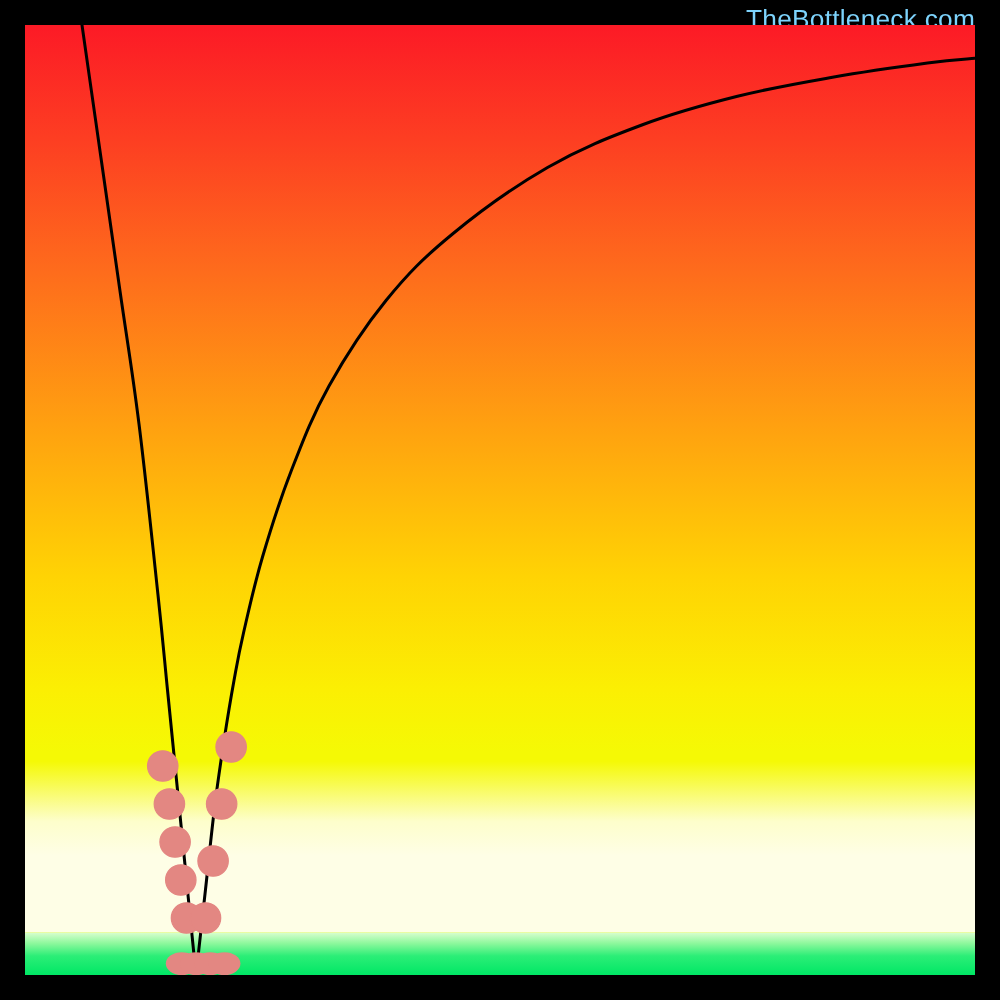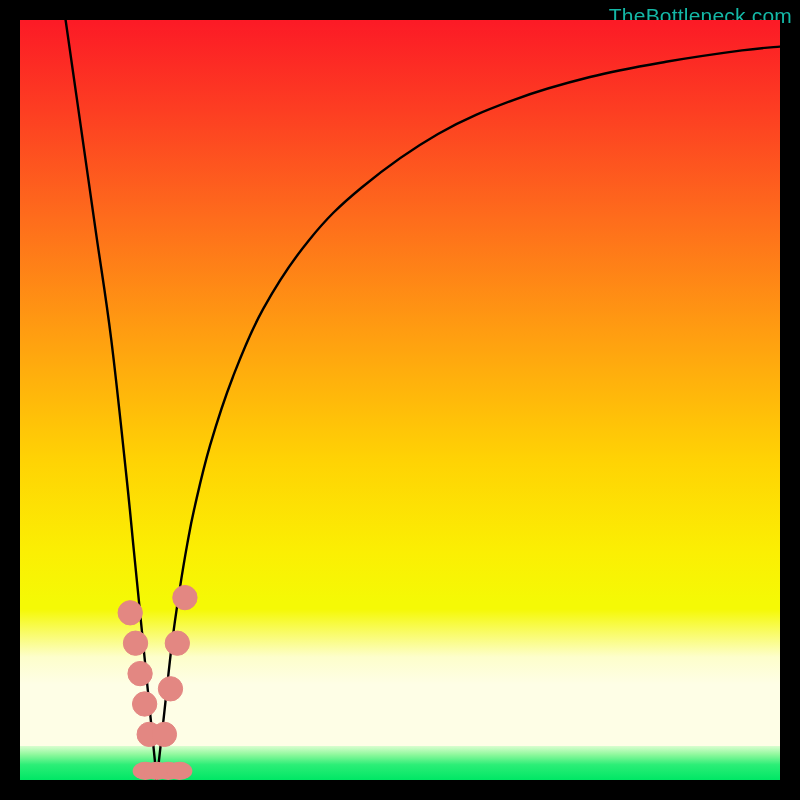--- a/index.html
+++ b/index.html
@@ -66,22 +66,22 @@
       #2cee77 55%,
       #00e765 100%);
   }
   svg.curves {
     position: absolute;
     inset: 0;
   }
   .watermark {
     position: absolute;
     top: 4px;
-    right: 8px;
-    color: #14b8a6;
+    right: 20px;
+    color: #7dd3fc;
     font-size: 21px;
     letter-spacing: 0.2px;
     user-select: none;
   }
 </style>
 </head>
 <body>
 <div class="frame">
 
   <div class="watermark">TheBottleneck.com</div>

